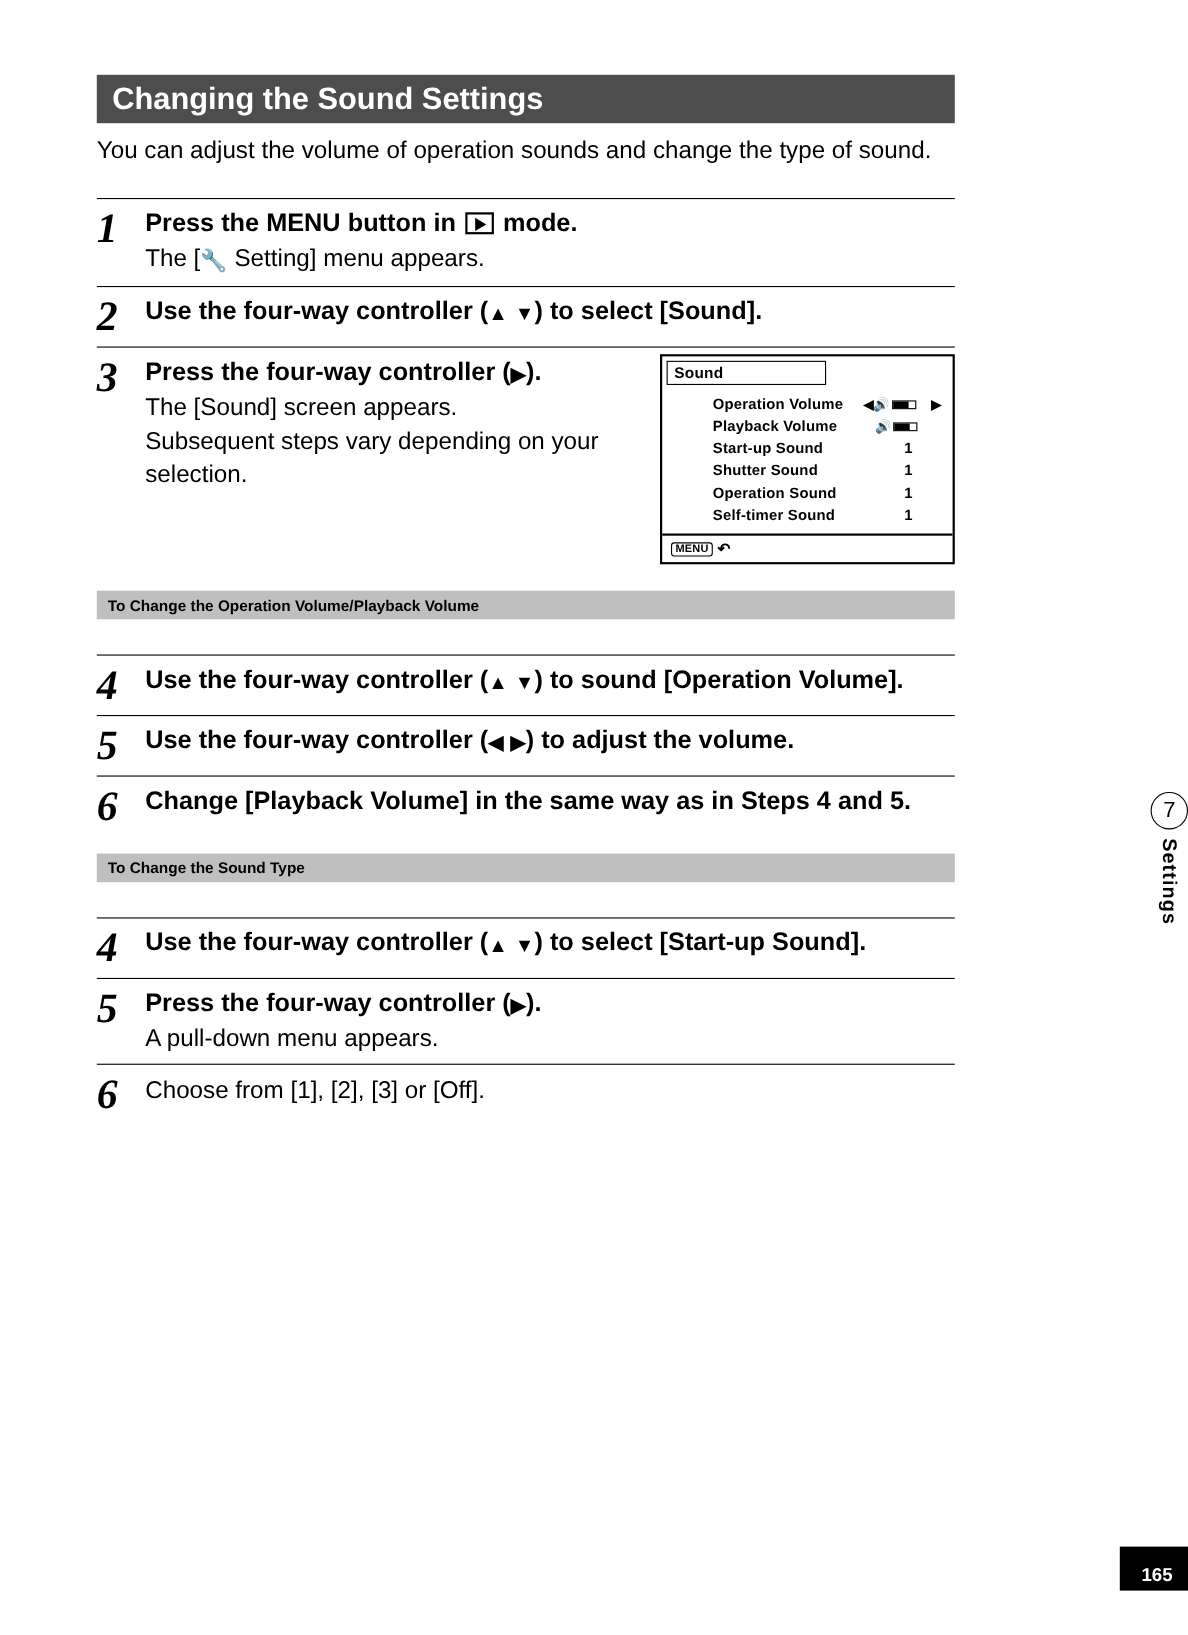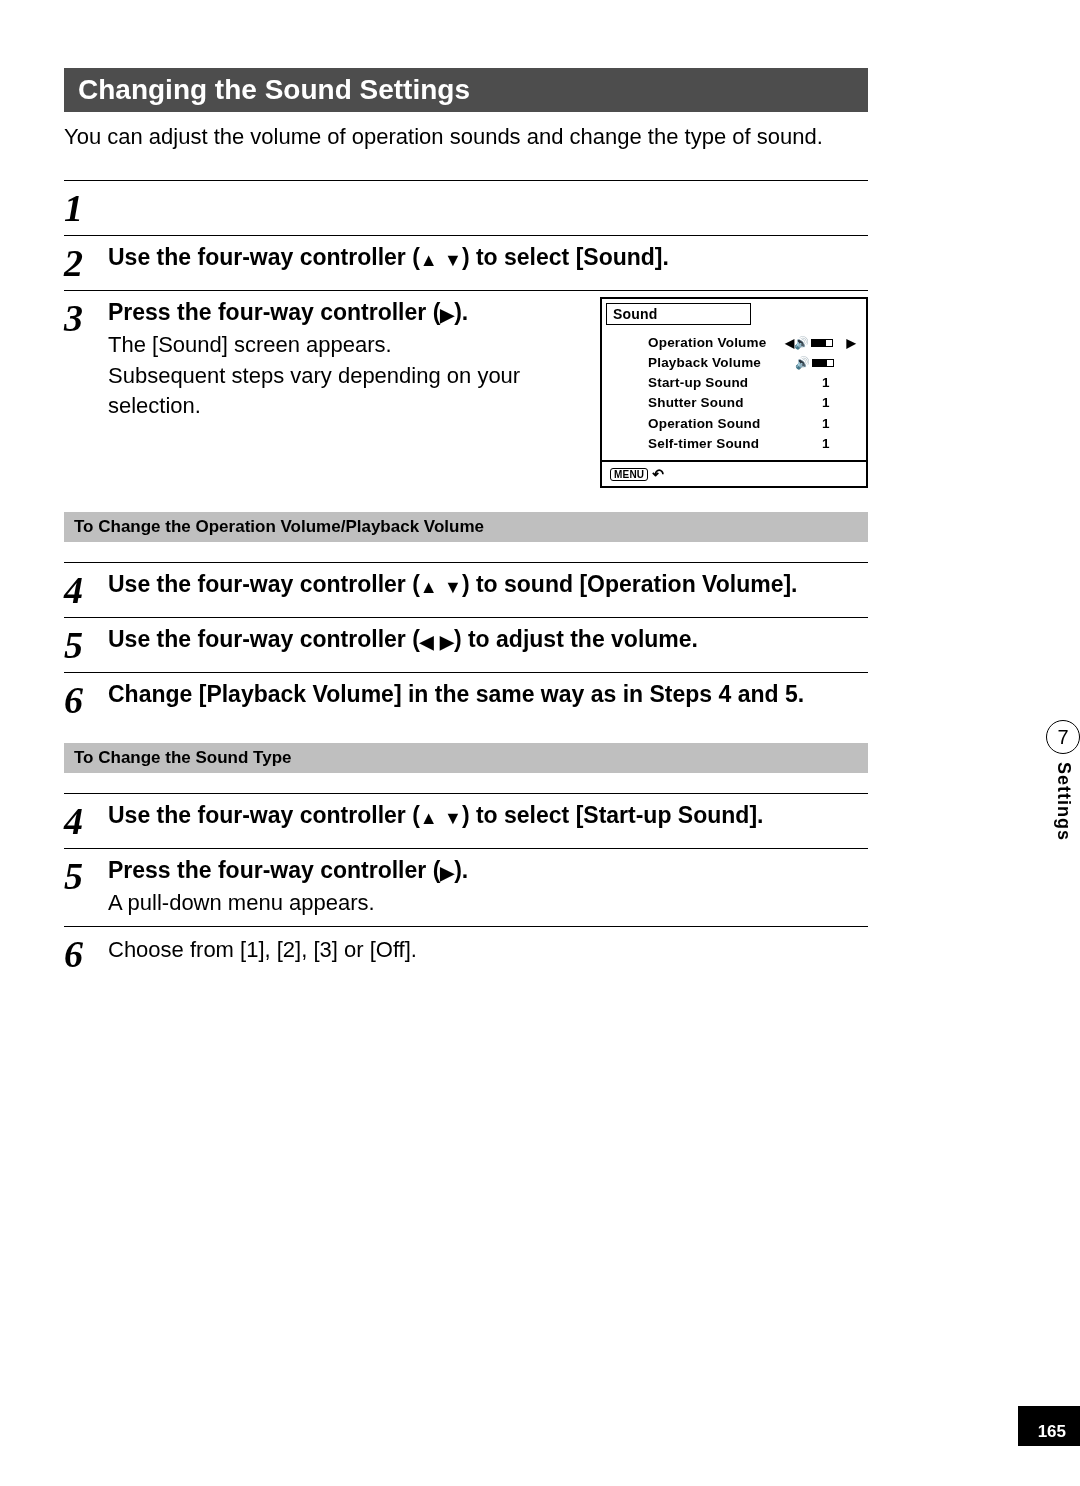--- a/index.html
+++ b/index.html
@@ -5,21 +5,21 @@
   * { margin: 0; padding: 0; box-sizing: border-box; }
   body {
     font-family: Arial, Helvetica, sans-serif;
     background: #fff;
     width: 1080px;
     height: 1486px;
     position: relative;
     color: #000;
   }
   .page {
-    padding: 68px 92px 40px 64px;
+    padding: 68px 92px 40px 88px;
     width: 960px;
   }
   .section-header {
     background: #4d4d4d;
     color: #fff;
     font-size: 28px;
     font-weight: bold;
     padding: 6px 14px;
     margin-bottom: 10px;
   }
@@ -53,23 +53,23 @@
   .step-desc {
     font-size: 22px;
     line-height: 1.35;
     margin-top: 2px;
   }
   .step-row { display: flex; gap: 18px; align-items: flex-start; }
   .step-text-col { flex: 1; }
   .sub-header {
     background: #bfbfbf;
     font-weight: bold;
-    font-size: 17px;
+    font-size: 14px;
     padding: 5px 10px;
-    margin: 24px 0 20px 0;
+    margin: 24px 0 32px 0;
   }
   .icon-playmode {
     display: inline-block;
     border: 2px solid #000;
     width: 26px; height: 20px;
     position: relative;
     vertical-align: -3px;
     margin: 0 2px;
   }
   .icon-playmode::after {
@@ -201,20 +201,28 @@
 </style>
 </head>
 <body>
 
 <div class="page">
   <div class="section-header">Changing the Sound Settings</div>
   <p class="intro">You can adjust the volume of operation sounds and change the type of sound.</p>
 
   <div class="step">
     <div class="step-num">1</div>
+    <div class="step-body">
+      <div class="step-title">
+        <span>Press the </span><span>MENU</span><span> button in </span><span class="icon-playmode"></span><span> mode.</span>
+      </div>
+      <div class="step-desc">
+        <span>The [</span><span class="icon-wrench">🔧</span><span> Setting] menu appears.</span>
+      </div>
+    </div>
   </div>
 
   <div class="step">
     <div class="step-num">2</div>
     <div class="step-body">
       <div class="step-title">
         <span>Use the four-way controller (</span><span class="tri">▲</span> <span class="tri">▼</span><span>) to select [Sound].</span>
       </div>
     </div>
   </div>

